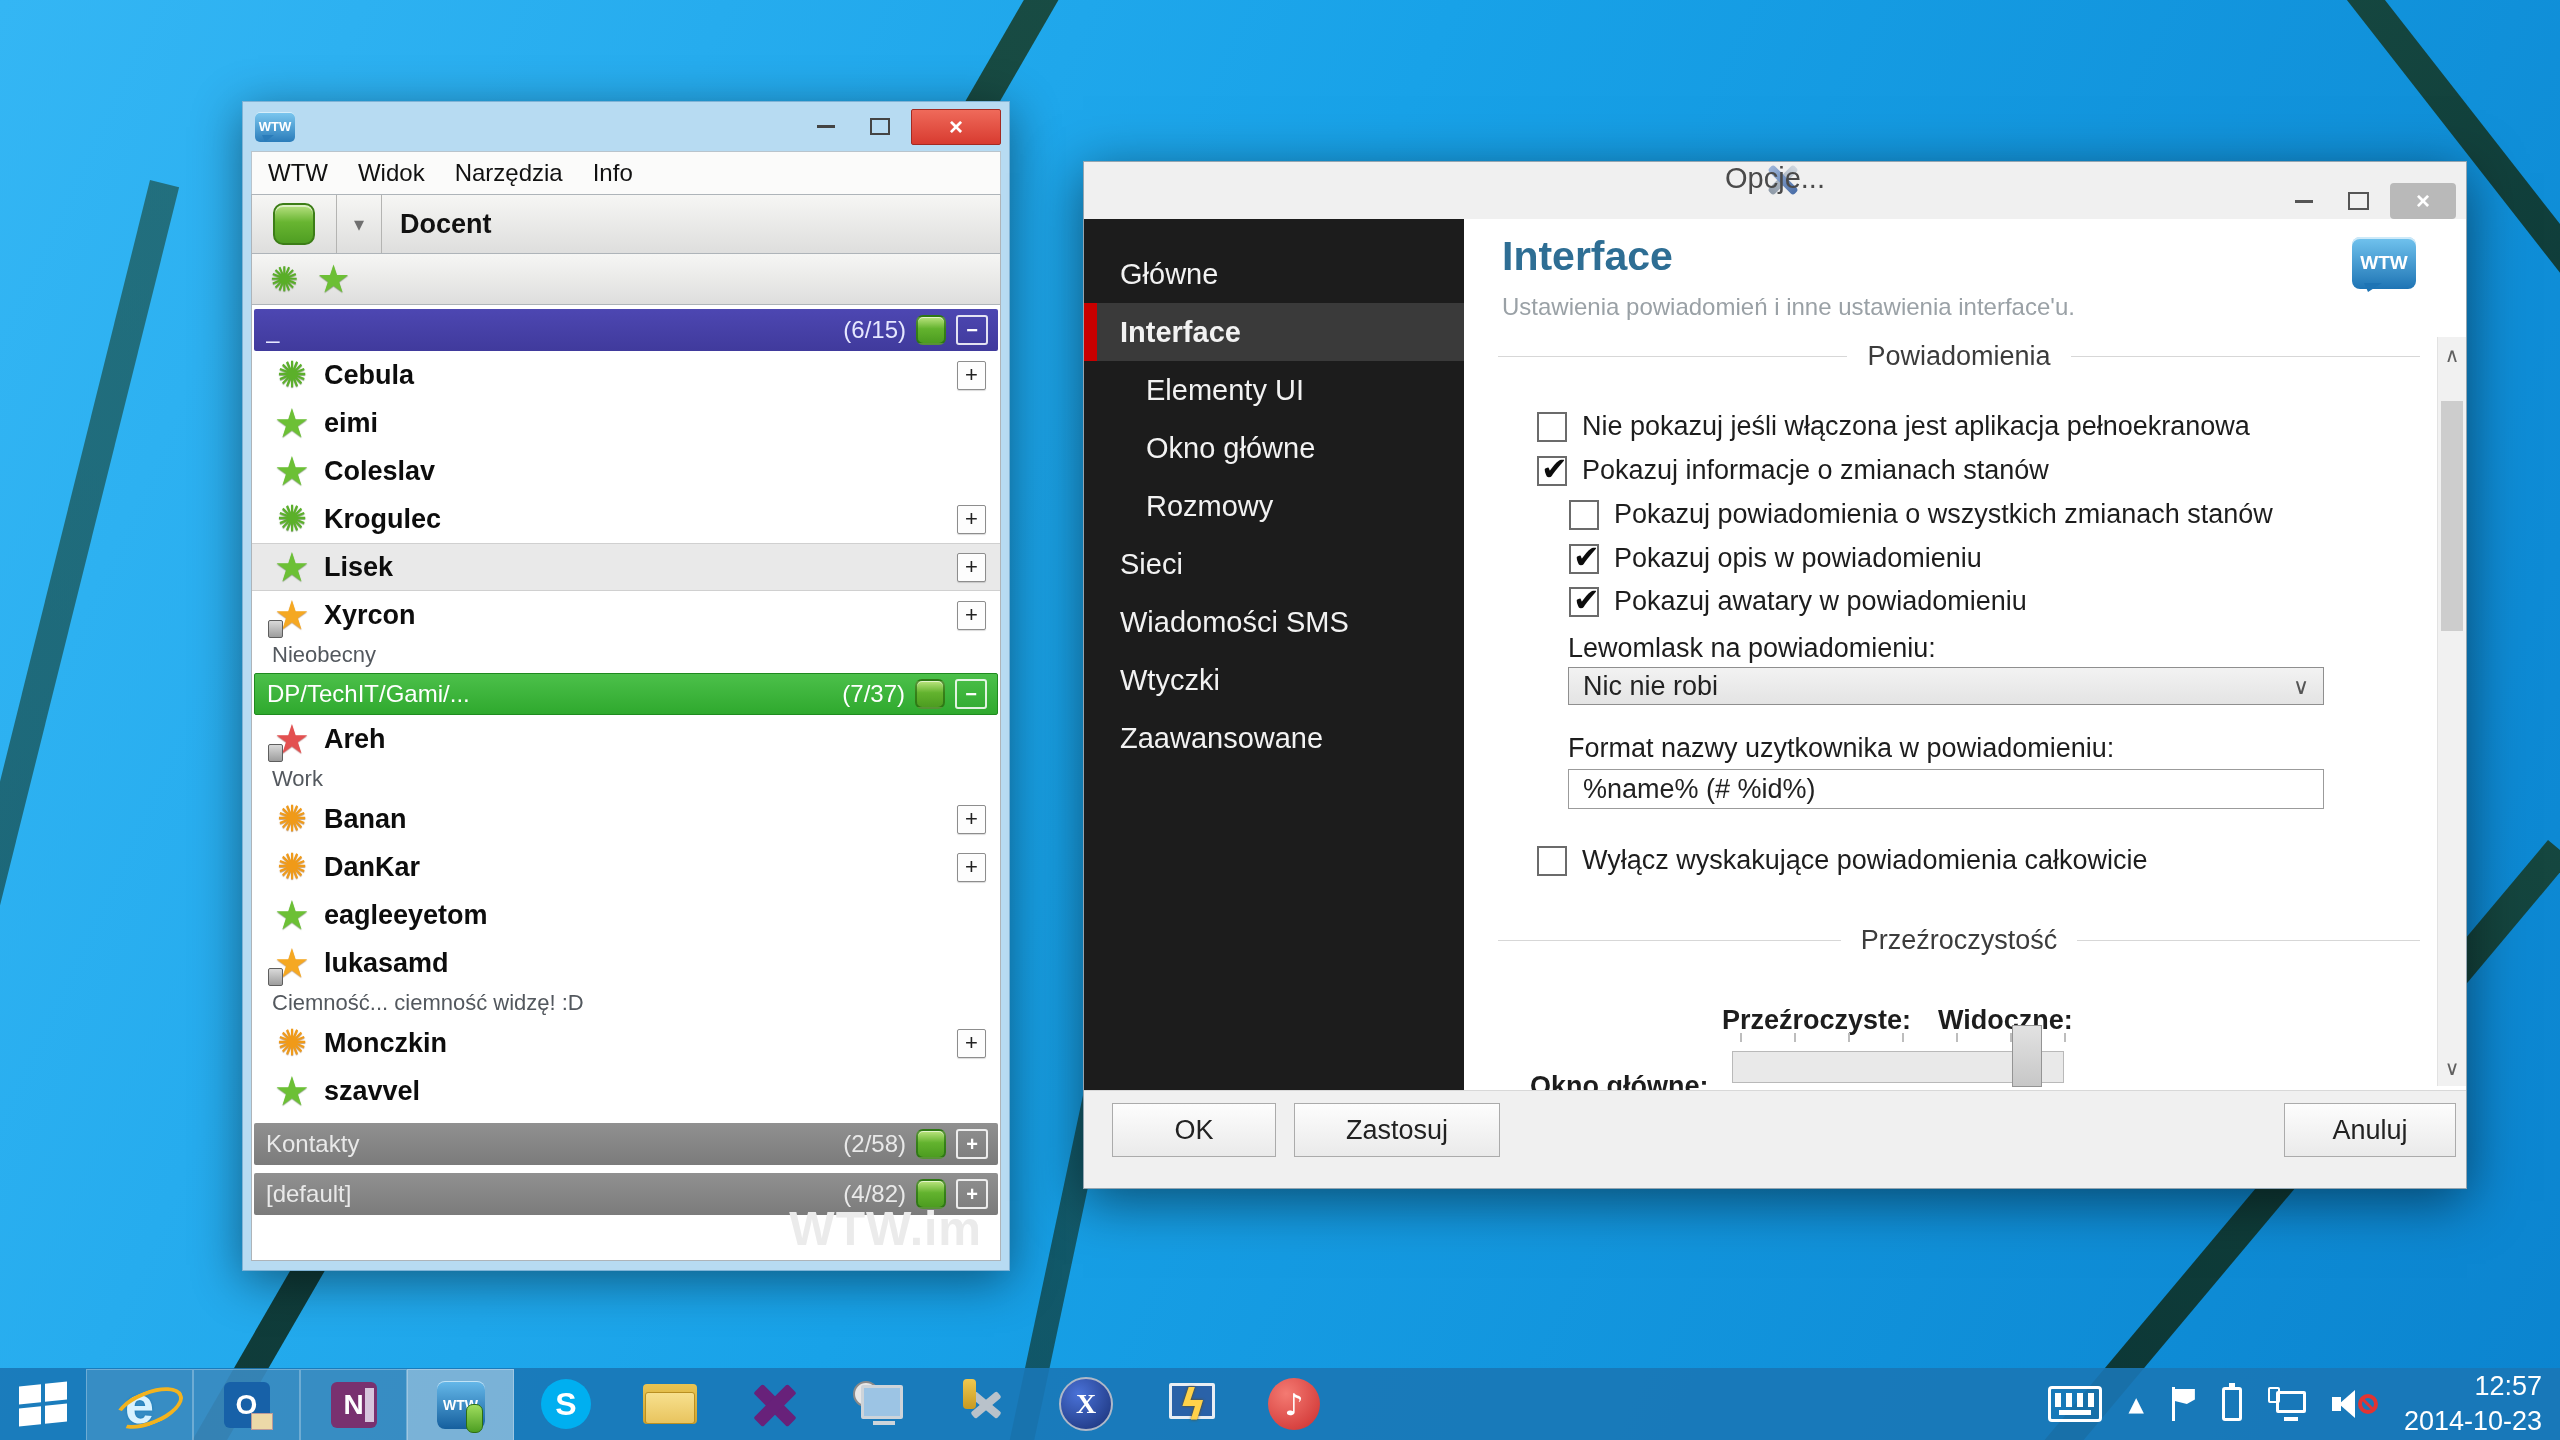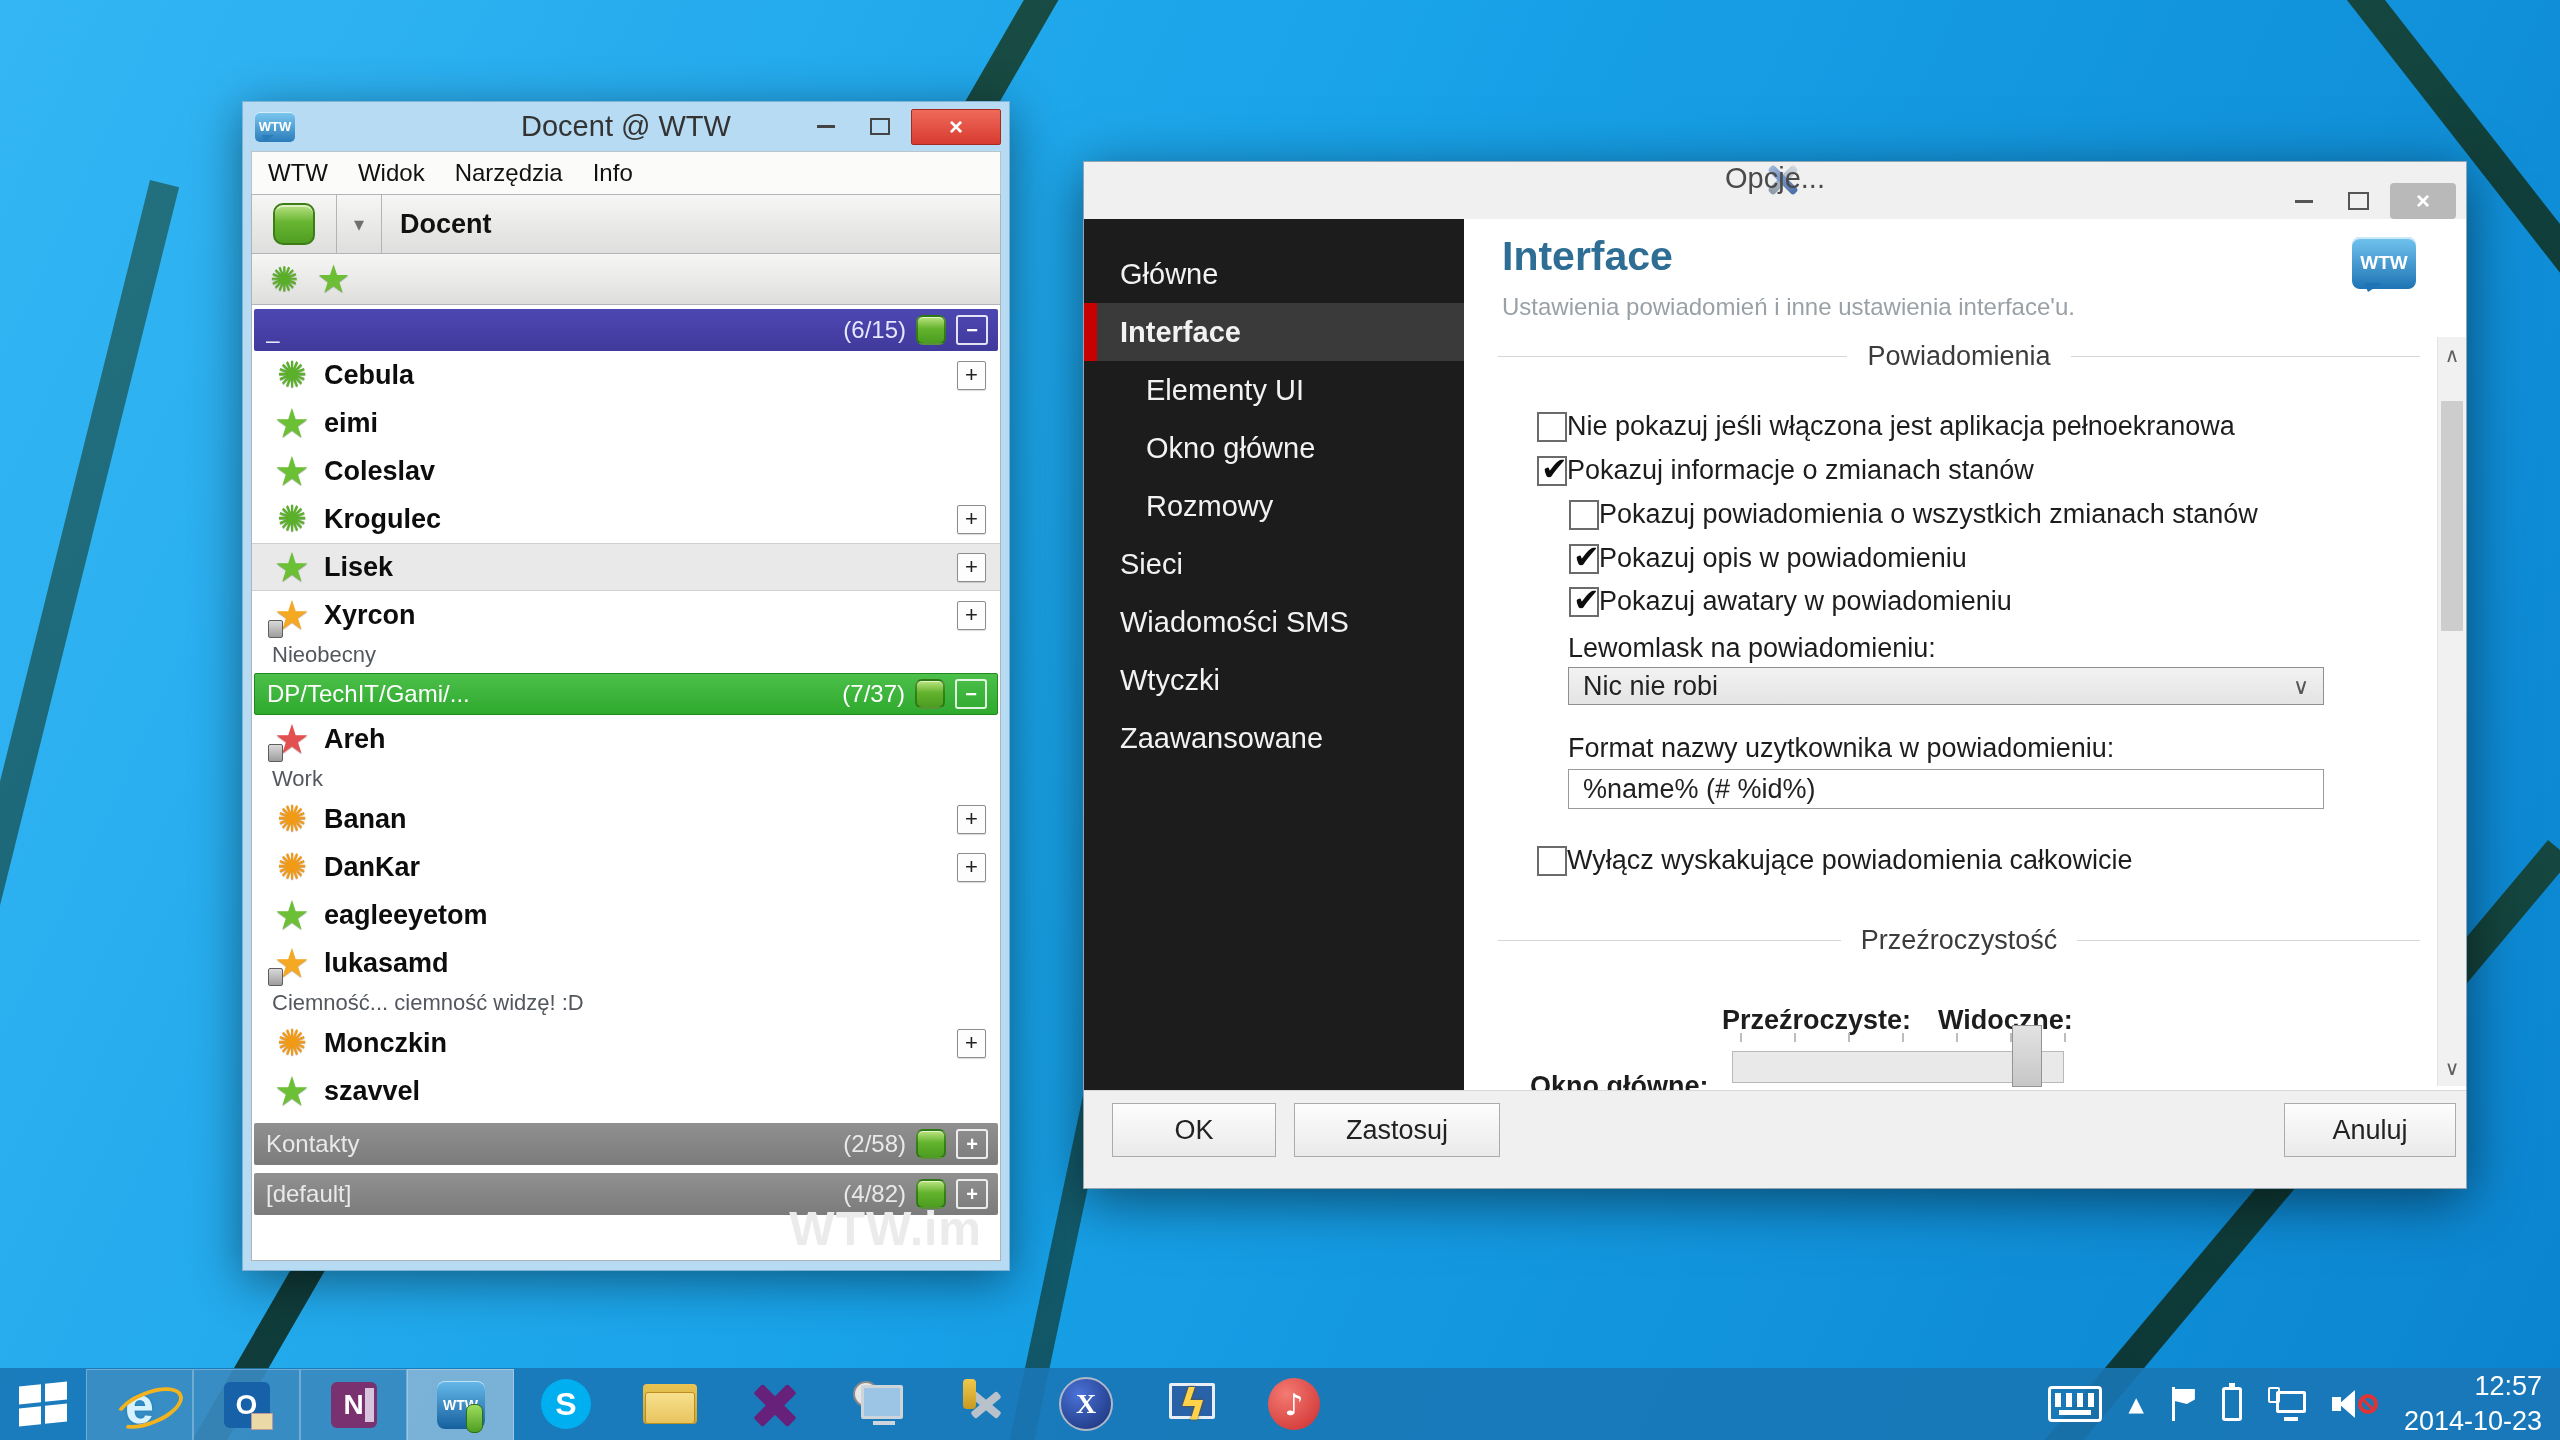--- a/index.html
+++ b/index.html
@@ -100,21 +100,21 @@
   .dheading{position:absolute;left:38px;top:14px;font-size:41px;font-weight:bold;color:#2e6e94;}
   .dsub{position:absolute;left:38px;top:74px;font-size:24px;color:#9aa1a6;}
   .dlogo{position:absolute;right:50px;top:18px;width:64px;height:52px;border-radius:8px;
       background:linear-gradient(#72c4ef,#1e74b4);box-shadow:inset 0 2px 0 rgba(255,255,255,.65);
       color:#fff;font-weight:bold;font-size:19px;display:flex;align-items:center;justify-content:center;}
   .dlogo::after{content:"";position:absolute;left:12px;bottom:-12px;border:9px solid transparent;
       border-top-color:#1e74b4;border-left-width:4px;border-right-width:14px;}
   .sect{position:absolute;left:34px;right:46px;display:flex;align-items:center;gap:20px;
       color:#3c3c3c;font-size:27px;}
   .sect::before,.sect::after{content:"";flex:1;height:1px;background:#d7d7d7;}
-  .chk{position:absolute;display:flex;align-items:center;font-size:27px;color:#1d1d1d;}
+  .chk{position:absolute;display:flex;align-items:center;gap:15px;font-size:27px;color:#1d1d1d;}
   .box{width:26px;height:26px;background:#fff;border:2px solid #6b6b6b;position:relative;flex:0 0 auto;}
   .mark{position:absolute;left:2px;top:-8px;font-size:32px;color:#0c0c0c;font-family:"DejaVu Sans",sans-serif;}
   .flabel{position:absolute;font-size:27px;color:#1d1d1d;}
   .select{position:absolute;height:38px;width:756px;background:linear-gradient(#f2f2f2,#e4e4e4);
       border:1px solid #8f8f8f;display:flex;align-items:center;padding:0 14px;font-size:27px;color:#222;box-sizing:border-box;}
   .select .chev{margin-left:auto;color:#555;font-size:22px;font-family:"DejaVu Sans",sans-serif;}
   .tinput{position:absolute;height:40px;width:756px;background:#fff;border:1px solid #9b9b9b;
       font-size:27px;color:#222;padding:0 14px;box-sizing:border-box;font-family:"Liberation Sans",sans-serif;}
   .coltitle{position:absolute;font-size:27px;font-weight:bold;color:#1d1d1d;}
   .ticks{position:absolute;display:flex;gap:52px;}
@@ -212,21 +212,20 @@
   <i class="stripe s2"></i>
   <i class="stripe s3"></i>
   <i class="stripe s4"></i>
   <i class="stripe s5"></i>
 
   <section class="bw">
     <div class="bw-title">
       <span class="wtwlogo">
           <b>WTW</b>
         </span>
-      <span class="bw-title-text">Docent @ WTW</span>
       <span class="bw-ctrls">
         <span class="wbtn min"></span>
         <span class="wbtn max"></span>
         <span class="wbtn closeR">×</span>
       </span>
     </div>
     <div class="bw-menu">
       <span>WTW</span>
       <span>Widok</span>
       <span>Narzędzia</span>

